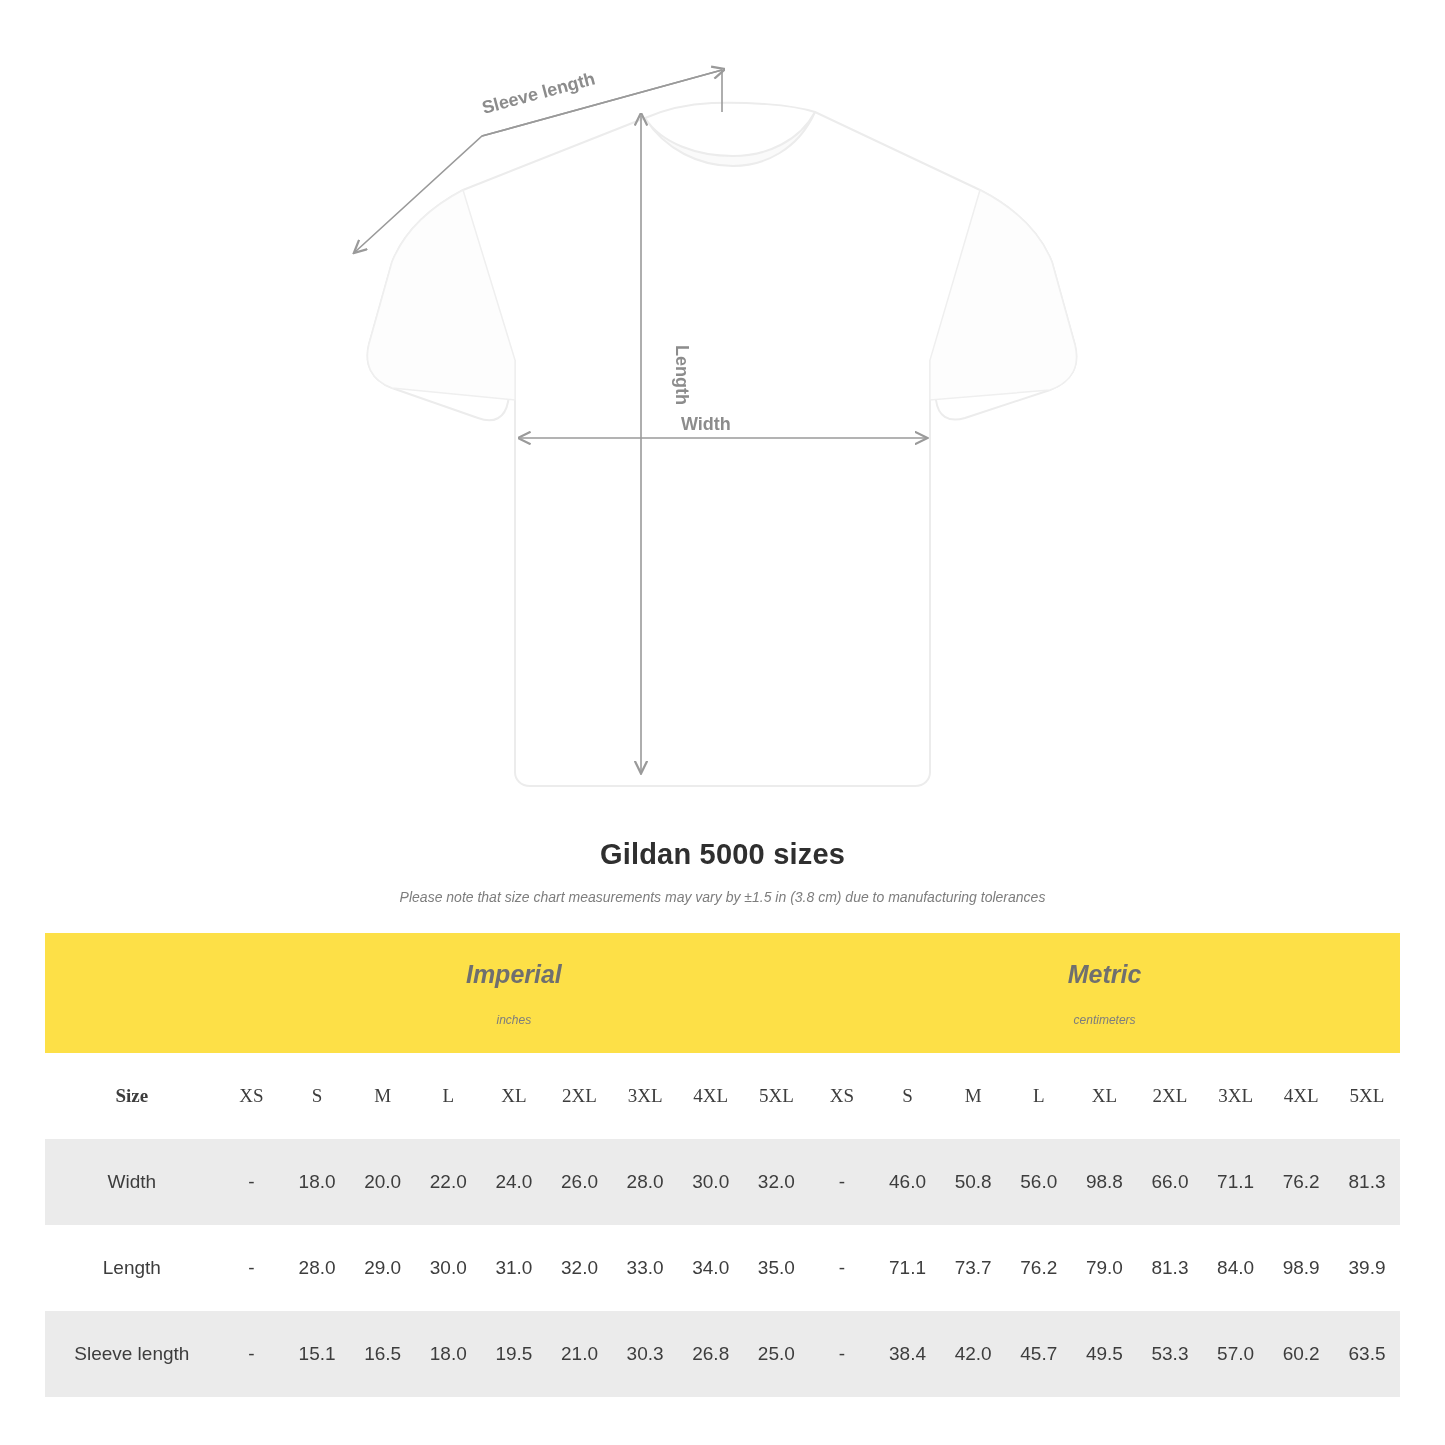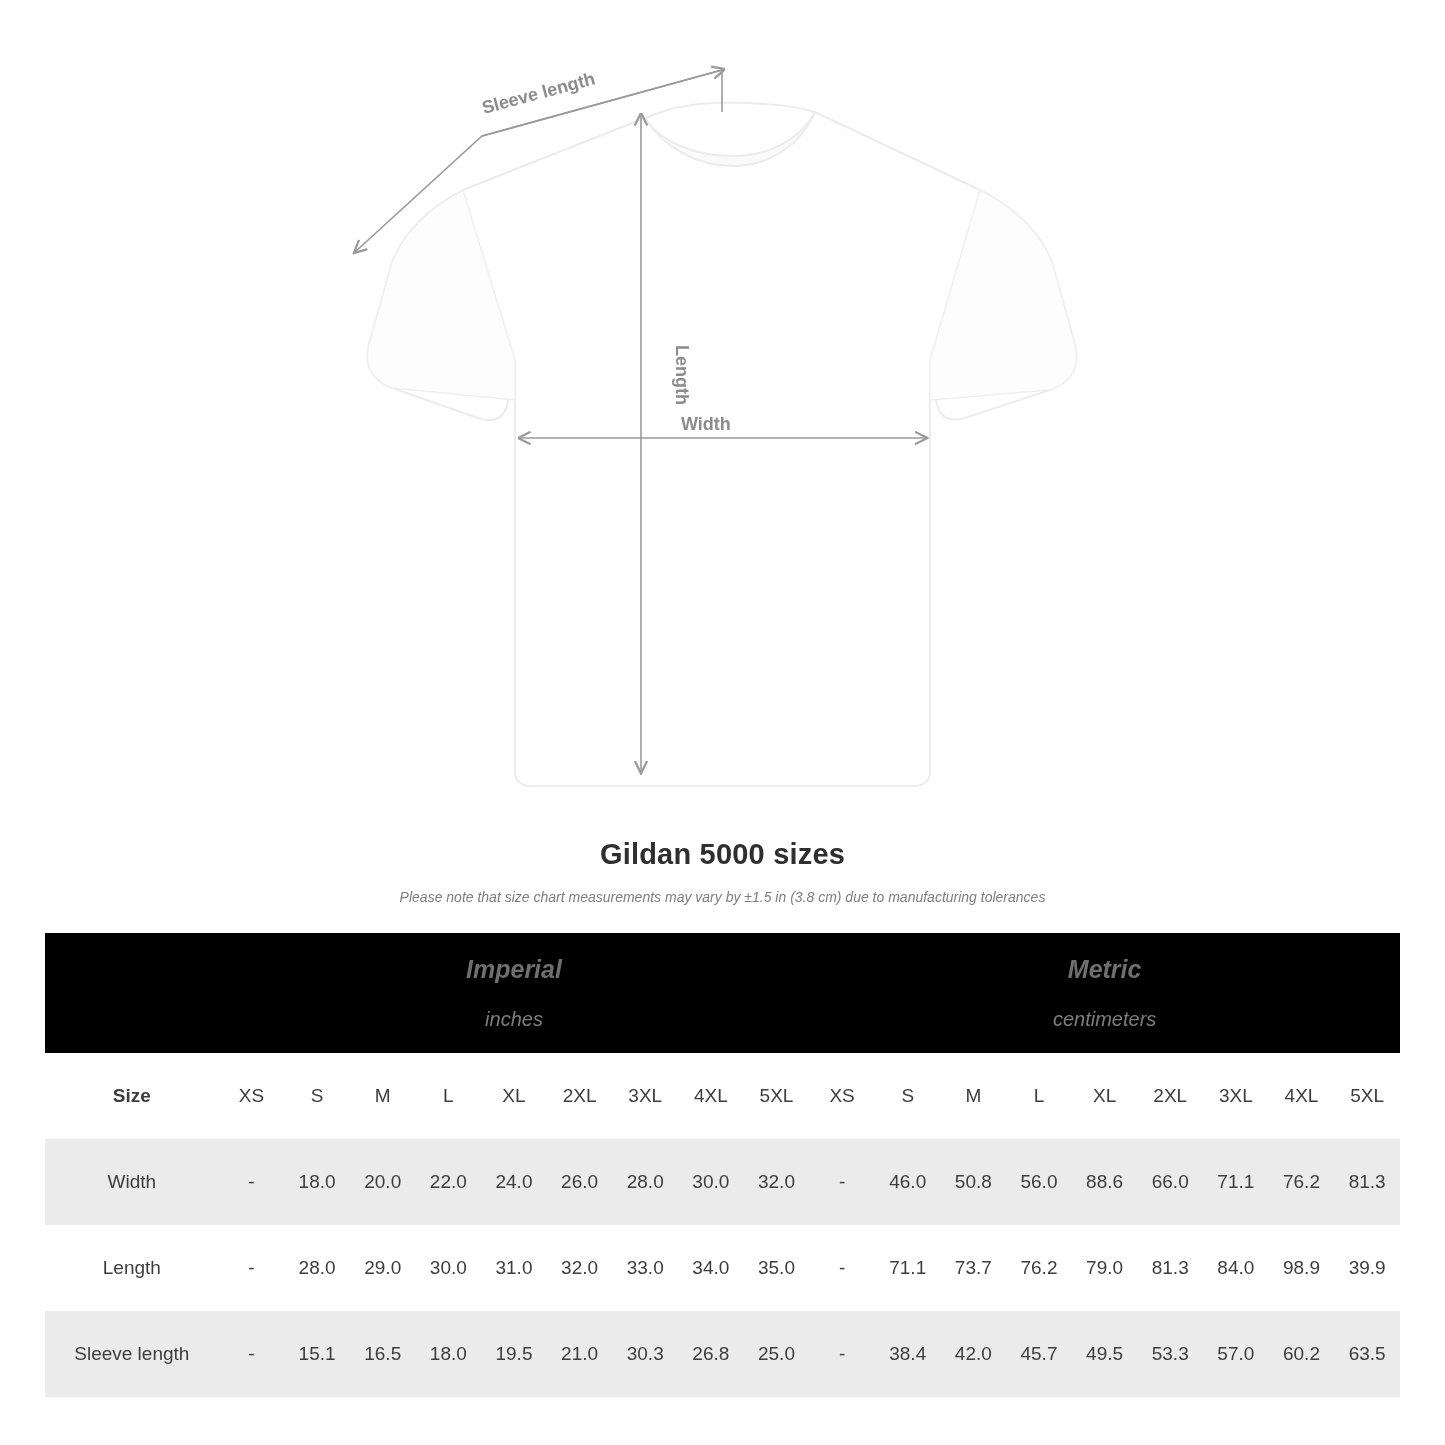--- a/index.html
+++ b/index.html
@@ -57,39 +57,40 @@
     width: 1355px;
     table-layout: fixed;
   }
   table.size-table td, table.size-table th {
     text-align: center;
     vertical-align: middle;
     font-weight: normal;
   }
   .unit-header-row td {
     height: 118px;
-    background: #000000;
+    background: #fde047;
   }
   .unit-name {
     font-size: 25px;
     font-style: italic;
     font-weight: bold;
     color: #6f6f6f;
   }
   .unit-sub {
-    font-size: 20px;
+    font-size: 12px;
     font-style: italic;
     color: #7d7d7d;
     margin-top: 24px;
   }
   .head-row td {
     height: 84px;
     font-size: 19px;
     color: #3d3d3d;
     background: #ffffff;
+    font-family: Liberation Serif, serif;
   }
   .head-row td.rowlabel {
     font-weight: bold;
     font-size: 19px;
   }
   .data-row td {
     height: 84px;
     font-size: 19px;
     color: #3d3d3d;
   }
@@ -243,21 +244,21 @@
         <td>22.0</td>
         <td>24.0</td>
         <td>26.0</td>
         <td>28.0</td>
         <td>30.0</td>
         <td>32.0</td>
         <td>-</td>
         <td>46.0</td>
         <td>50.8</td>
         <td>56.0</td>
-        <td>88.6</td>
+        <td>98.8</td>
         <td>66.0</td>
         <td>71.1</td>
         <td>76.2</td>
         <td>81.3</td>
       </tr>
 
       <tr class="data-row plain">
         <td class="rowlabel">Length</td>
         <td>-</td>
         <td>28.0</td>

